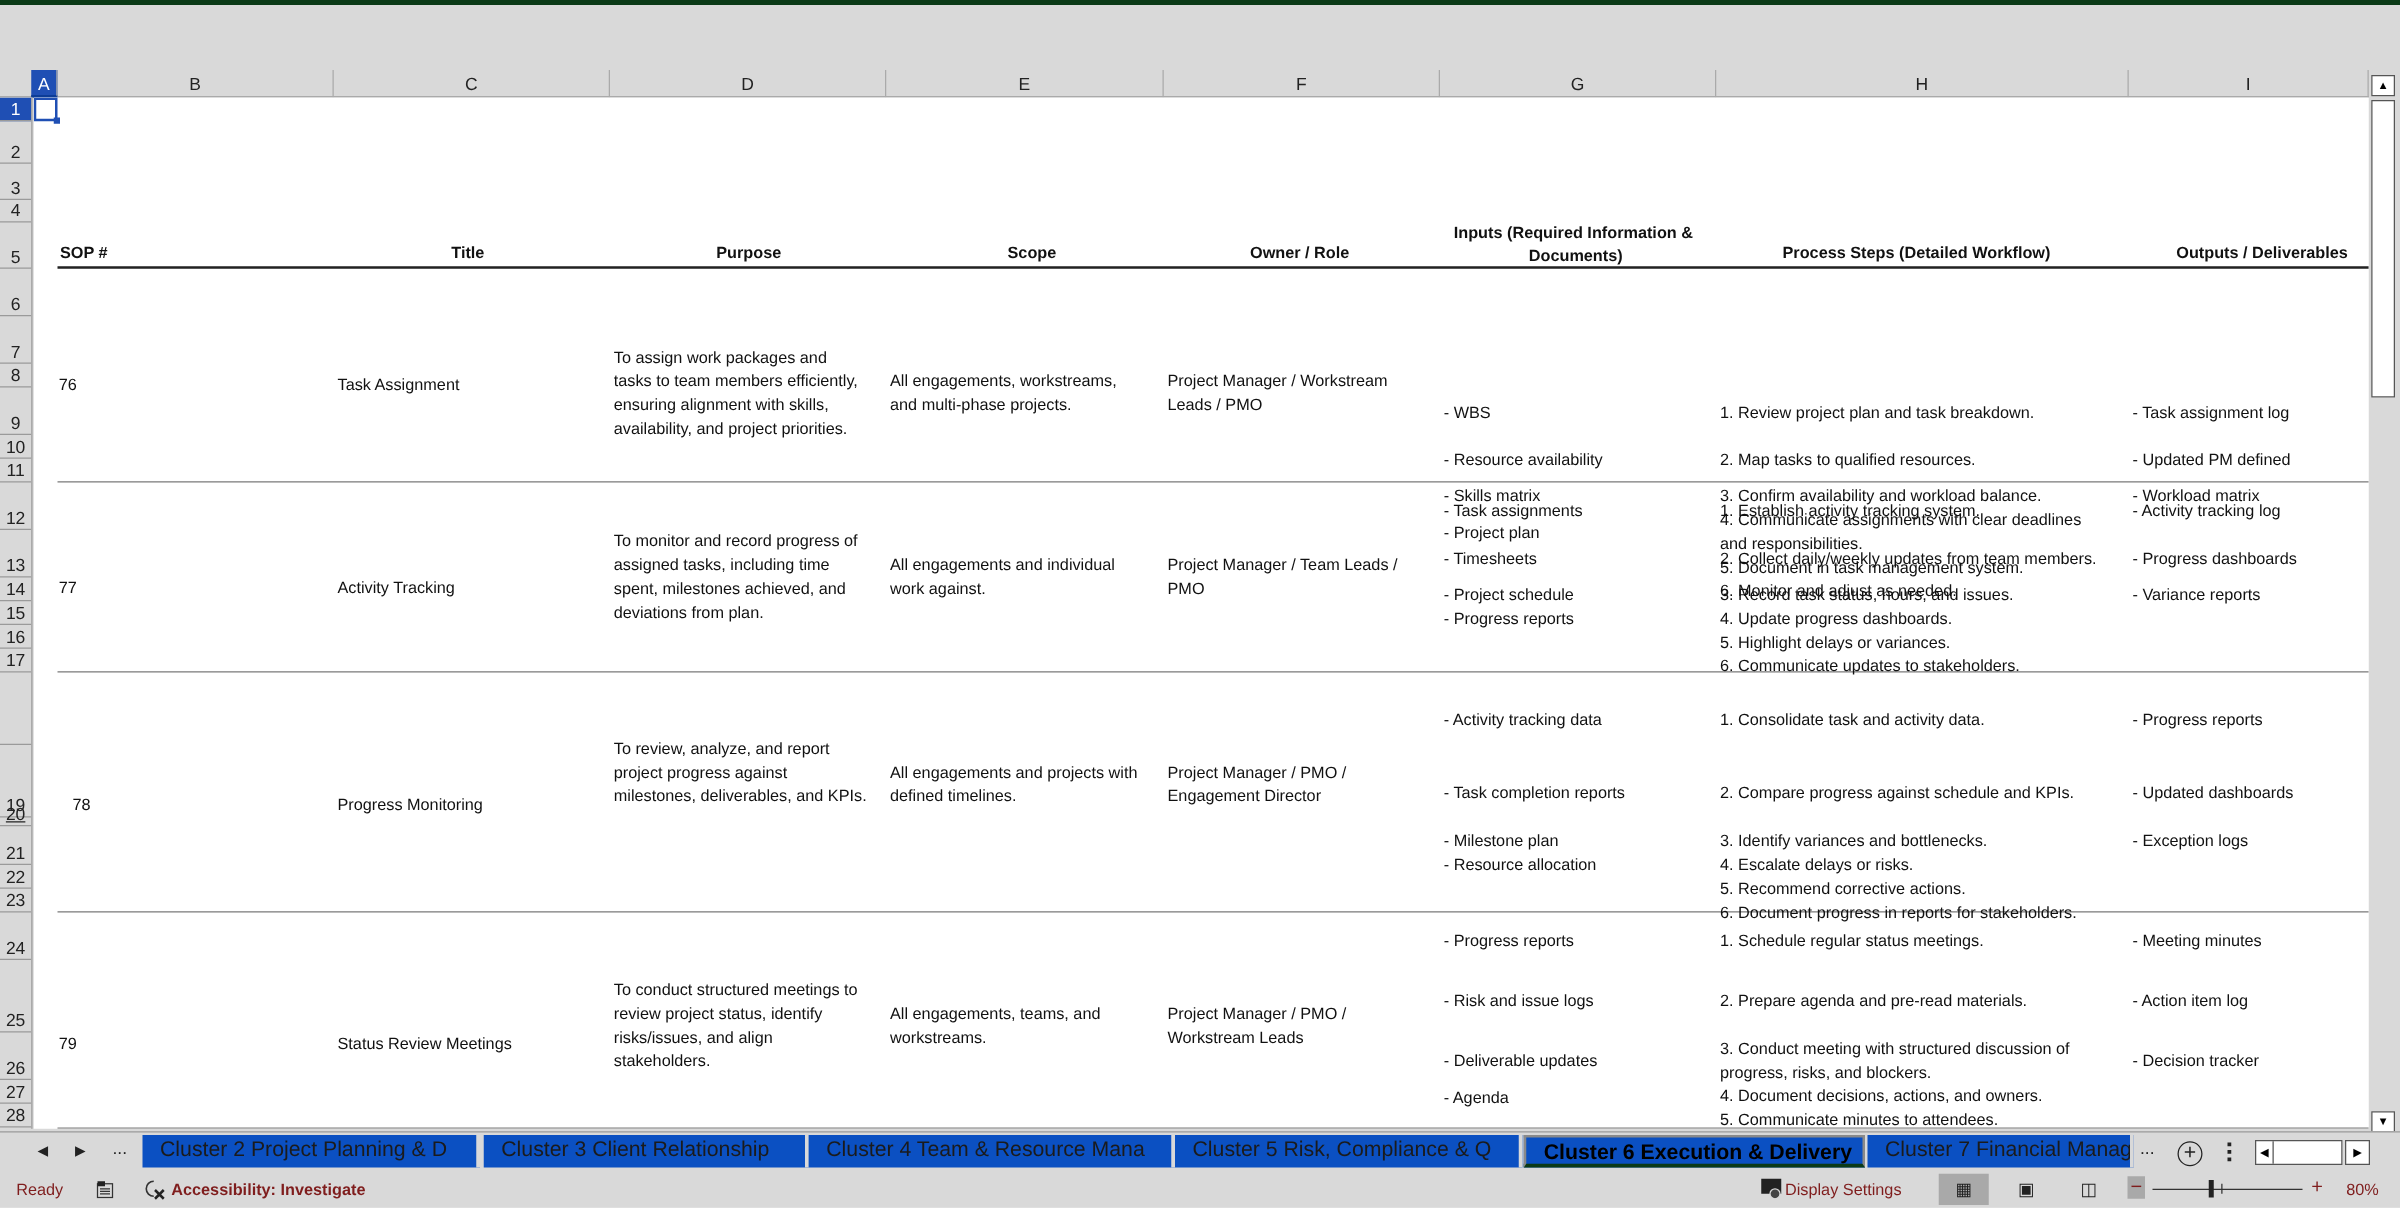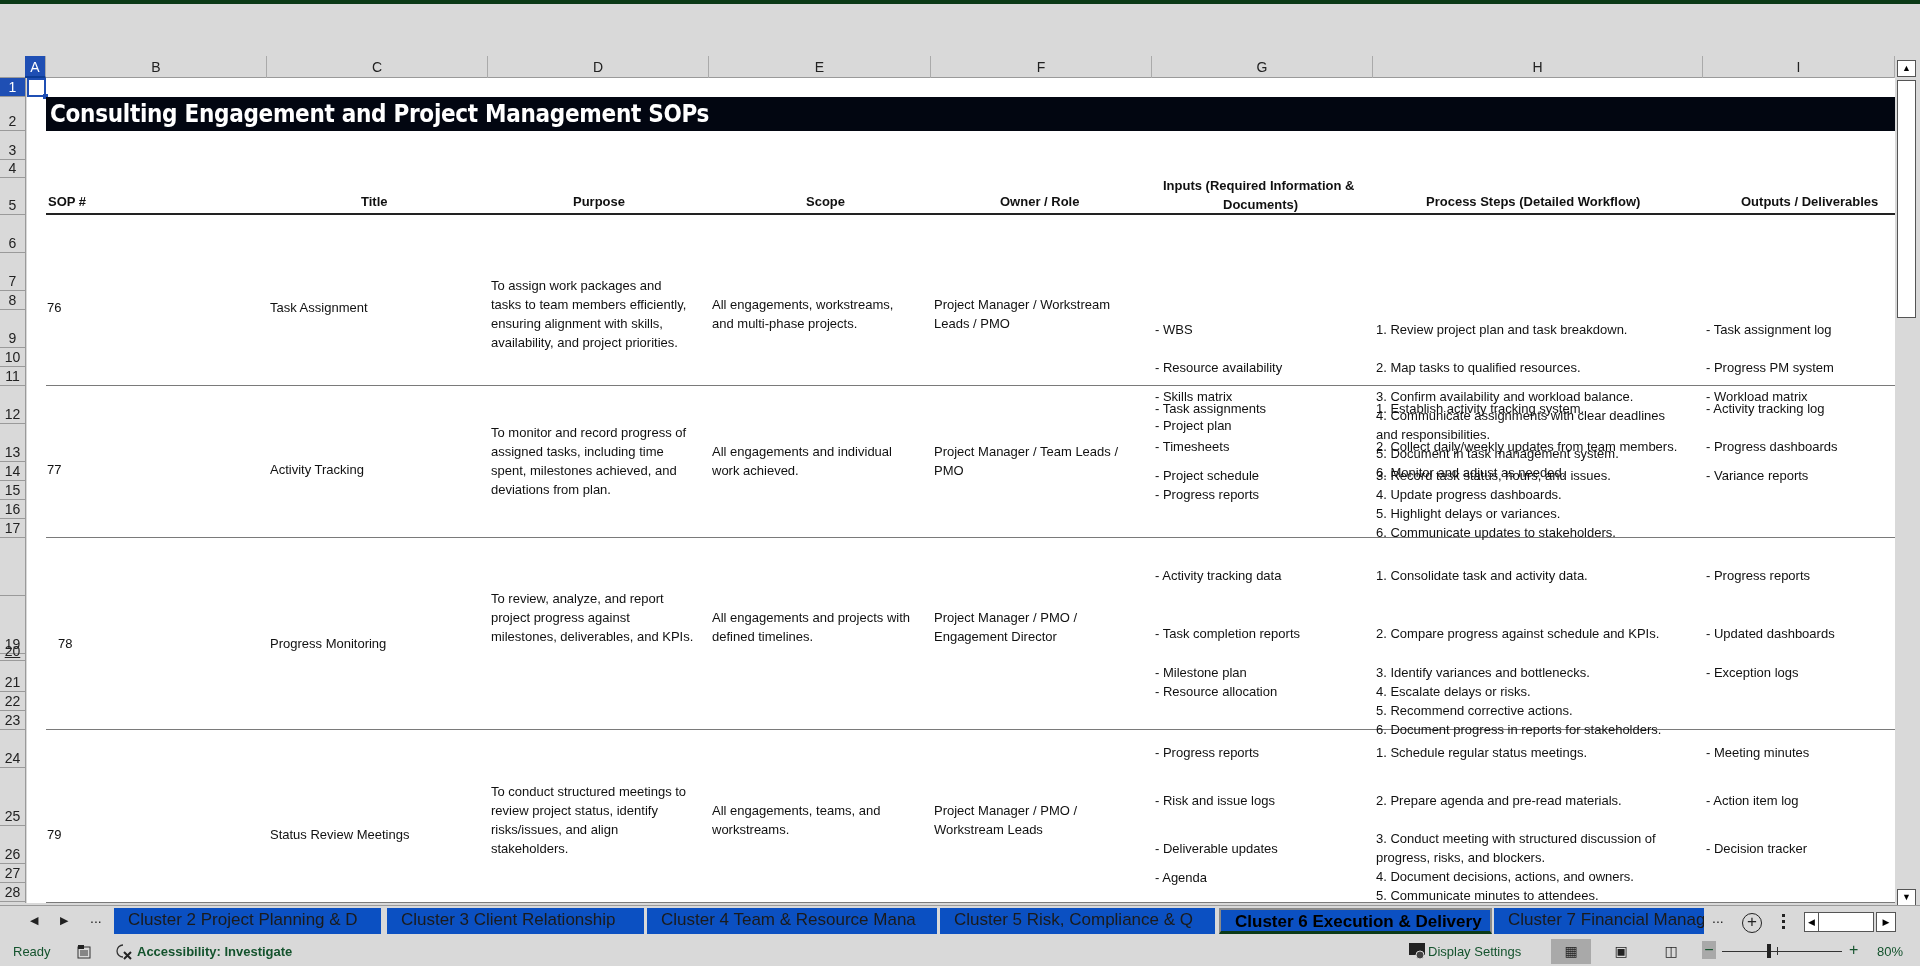--- a/index.html
+++ b/index.html
@@ -38,21 +38,21 @@
 .vscroll .thumb{position:absolute;left:0;top:20px;width:19px;height:238px;background:#fff;border:1px solid #555}
 .tabbar{position:absolute;left:0;top:905px;width:1920px;height:32px;background:#d9d9d9;border-top:1px solid #9a9a9a}
 .navarrow{position:absolute;top:8px;font-size:11px;color:#222}
 .tab{position:absolute;top:2px;height:26px;background:#0b50c2;color:#1b1b1b;font-size:17px;padding:2px 0 0 14px;white-space:nowrap;overflow:hidden;border-right:3px solid #d9d9d9}
 .tab.active{background:#0b50c2;color:#000;font-weight:bold;border:2px solid #8a8a8a;border-bottom:3px solid #0b3a17}
 .addsheet{position:absolute;left:1742px;top:7px;width:20px;height:20px;border:1.5px solid #222;border-radius:50%;text-align:center;line-height:16px;font-size:17px;color:#222}
 .hs{position:absolute;left:1804px;top:6px;width:70px;height:20px;background:#fff;border:1px solid #555}
 .hs .l{position:absolute;left:0;top:0;width:14px;height:18px;border-right:1px solid #555;font-size:9px;text-align:center;line-height:18px}
 .hsr{position:absolute;left:1876px;top:6px;width:20px;height:20px;background:#fff;border:1px solid #555;font-size:9px;text-align:center;line-height:18px}
 .status{position:absolute;left:0;top:937px;width:1920px;height:29px;background:#d9d9d9}
-.st{position:absolute;top:7px;font-size:13px;color:#14532d}
+.st{position:absolute;top:7px;font-size:13px;color:#7f1d1d}
 .viewbtn{position:absolute;top:2px;width:40px;height:25px;text-align:center;line-height:25px;font-size:14px;color:#222}
 .viewbtn.active{background:#a9a9a9}
 .zoomline{position:absolute;left:1722px;top:14px;width:120px;height:1px;background:#333}
 .zoomthumb{position:absolute;left:1767px;top:7px;width:4px;height:14px;background:#222}
 .zoomtick{position:absolute;left:1777px;top:10px;width:1px;height:8px;background:#333}
 </style>
 </head>
 <body>
 
 <div id="app">
@@ -101,21 +101,20 @@
       <div class="rh" style="top: 690px; height: 58px;">25</div>
       <div class="rh" style="top: 748px; height: 38px;">26</div>
       <div class="rh" style="top: 786px; height: 19px;">27</div>
       <div class="rh" style="top: 805px; height: 19px;">28</div>
     </div>
 
   <div class="grid" id="grid">
     <div class="cellsel">
         <i></i>
       </div>
-    <div class="titlebar">Consulting Engagement and Project Management SOPs</div>
     <div class="hdrrow">
       <div class="hc" style="left:2px;top:16px">SOP #</div>
       <div class="hc" style="left:315px;top:16px">Title</div>
       <div class="hc" style="left:527px;top:16px">Purpose</div>
       <div class="hc" style="left:760px;top:16px">Scope</div>
       <div class="hc" style="left:954px;top:16px">Owner / Role</div>
       <div class="hc" style="left:1117px;top:0px">Inputs (Required Information &amp;</div>
       <div class="hc" style="left:1177px;top:19px">Documents)</div>
       <div class="hc" style="left:1380px;top:16px">Process Steps (Detailed Workflow)</div>
       <div class="hc" style="left:1695px;top:16px">Outputs / Deliverables</div>
@@ -137,32 +136,32 @@
           <div class="t" style="left: 1109px; top: 172px;">- Skills matrix</div>
           <div class="t" style="left: 1109px; top: 201px;">- Project plan</div>
           <div class="t" style="left: 1330px; top: 105px;">1. Review project plan and task breakdown.</div>
           <div class="t" style="left: 1330px; top: 143px;">2. Map tasks to qualified resources.</div>
           <div class="t" style="left: 1330px; top: 172px;">3. Confirm availability and workload balance.</div>
           <div class="t" style="left: 1330px; top: 191px;">4. Communicate assignments with clear deadlines</div>
           <div class="t" style="left: 1330px; top: 210px;">and responsibilities.</div>
           <div class="t" style="left: 1330px; top: 229px;">5. Document in task management system.</div>
           <div class="t" style="left: 1330px; top: 248px;">6. Monitor and adjust as needed.</div>
           <div class="t" style="left: 1660px; top: 105px;">- Task assignment log</div>
-          <div class="t" style="left: 1660px; top: 143px;">- Progress PM system</div>
+          <div class="t" style="left: 1660px; top: 143px;">- Updated PM defined</div>
           <div class="t" style="left: 1660px; top: 172px;">- Workload matrix</div>
         </div>
         <div class="rec" style="top: 308px; height: 152px;">
           <div class="t" style="left: 1px; top: 74px;">77</div>
           <div class="t" style="left: 224px; top: 74px;">Activity Tracking</div>
           <div class="t" style="left: 445px; top: 37px;">To monitor and record progress of</div>
           <div class="t" style="left: 445px; top: 56px;">assigned tasks, including time</div>
           <div class="t" style="left: 445px; top: 75px;">spent, milestones achieved, and</div>
           <div class="t" style="left: 445px; top: 94px;">deviations from plan.</div>
           <div class="t" style="left: 666px; top: 56px;">All engagements and individual</div>
-          <div class="t" style="left: 666px; top: 75px;">work achieved.</div>
+          <div class="t" style="left: 666px; top: 75px;">work against.</div>
           <div class="t" style="left: 888px; top: 56px;">Project Manager / Team Leads /</div>
           <div class="t" style="left: 888px; top: 75px;">PMO</div>
           <div class="t" style="left: 1109px; top: 13px;">- Task assignments</div>
           <div class="t" style="left: 1109px; top: 51px;">- Timesheets</div>
           <div class="t" style="left: 1109px; top: 80px;">- Project schedule</div>
           <div class="t" style="left: 1109px; top: 99px;">- Progress reports</div>
           <div class="t" style="left: 1330px; top: 13px;">1. Establish activity tracking system.</div>
           <div class="t" style="left: 1330px; top: 51px;">2. Collect daily/weekly updates from team members.</div>
           <div class="t" style="left: 1330px; top: 80px;">3. Record task status, hours, and issues.</div>
           <div class="t" style="left: 1330px; top: 99px;">4. Update progress dashboards.</div>

